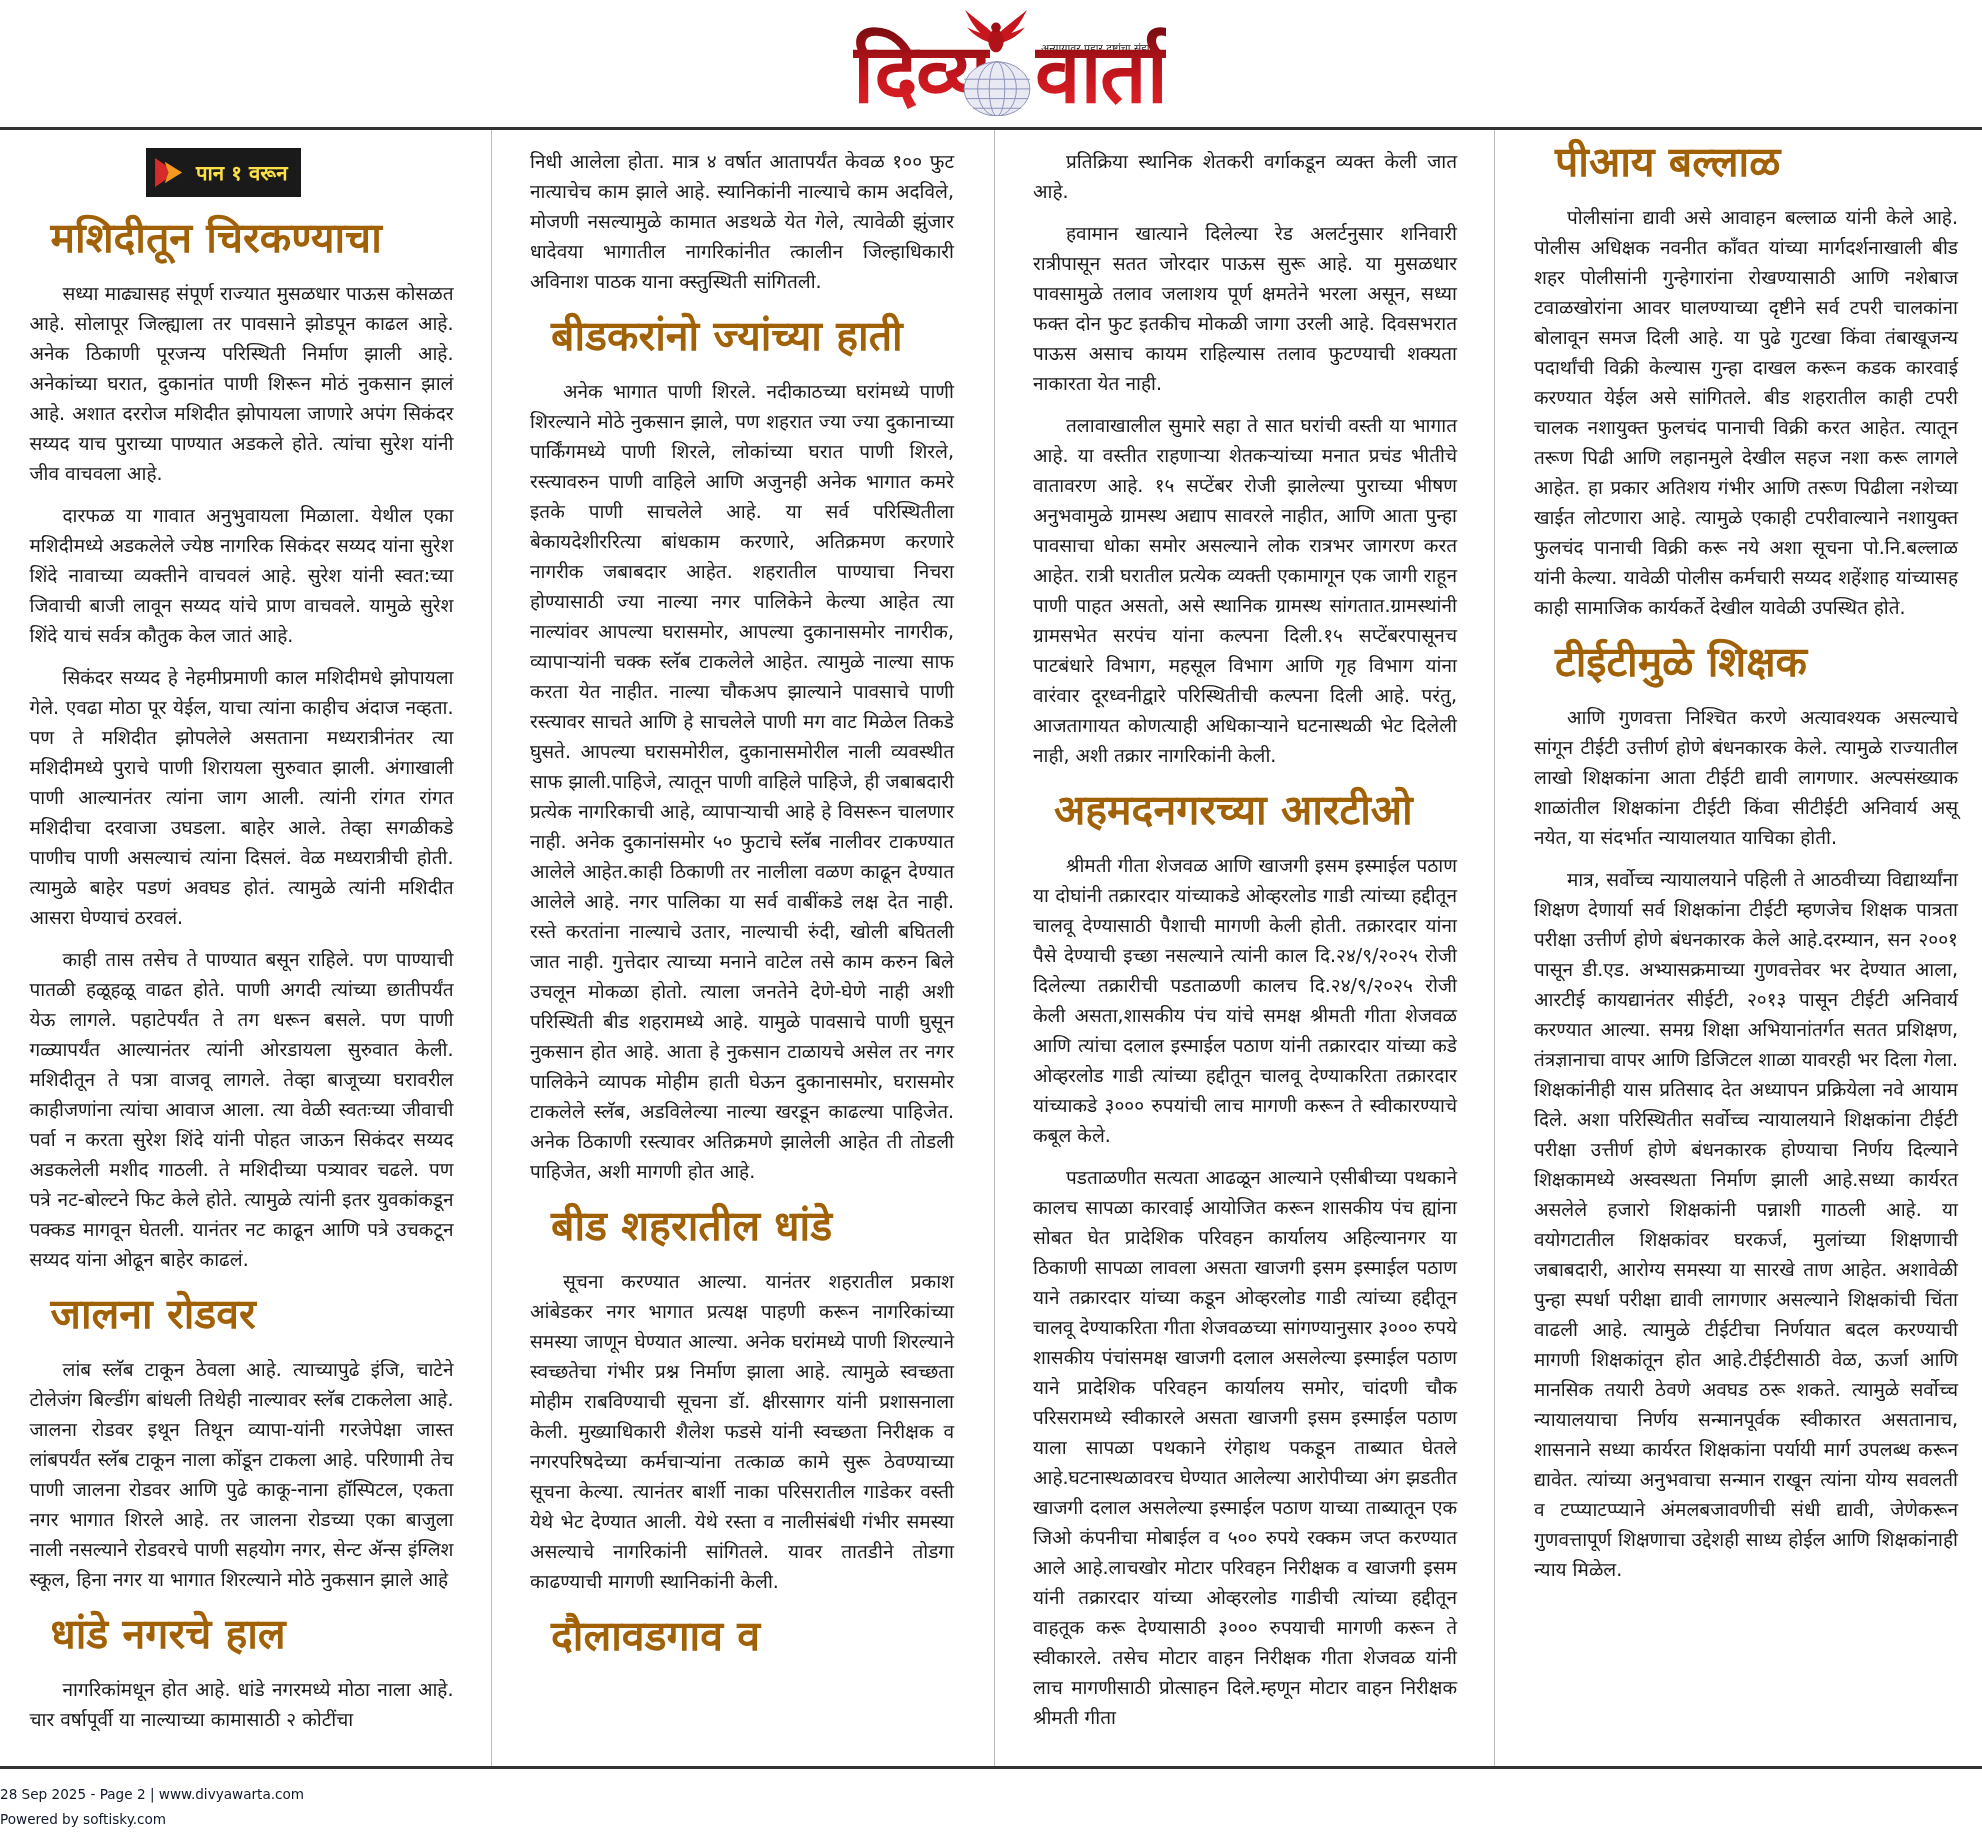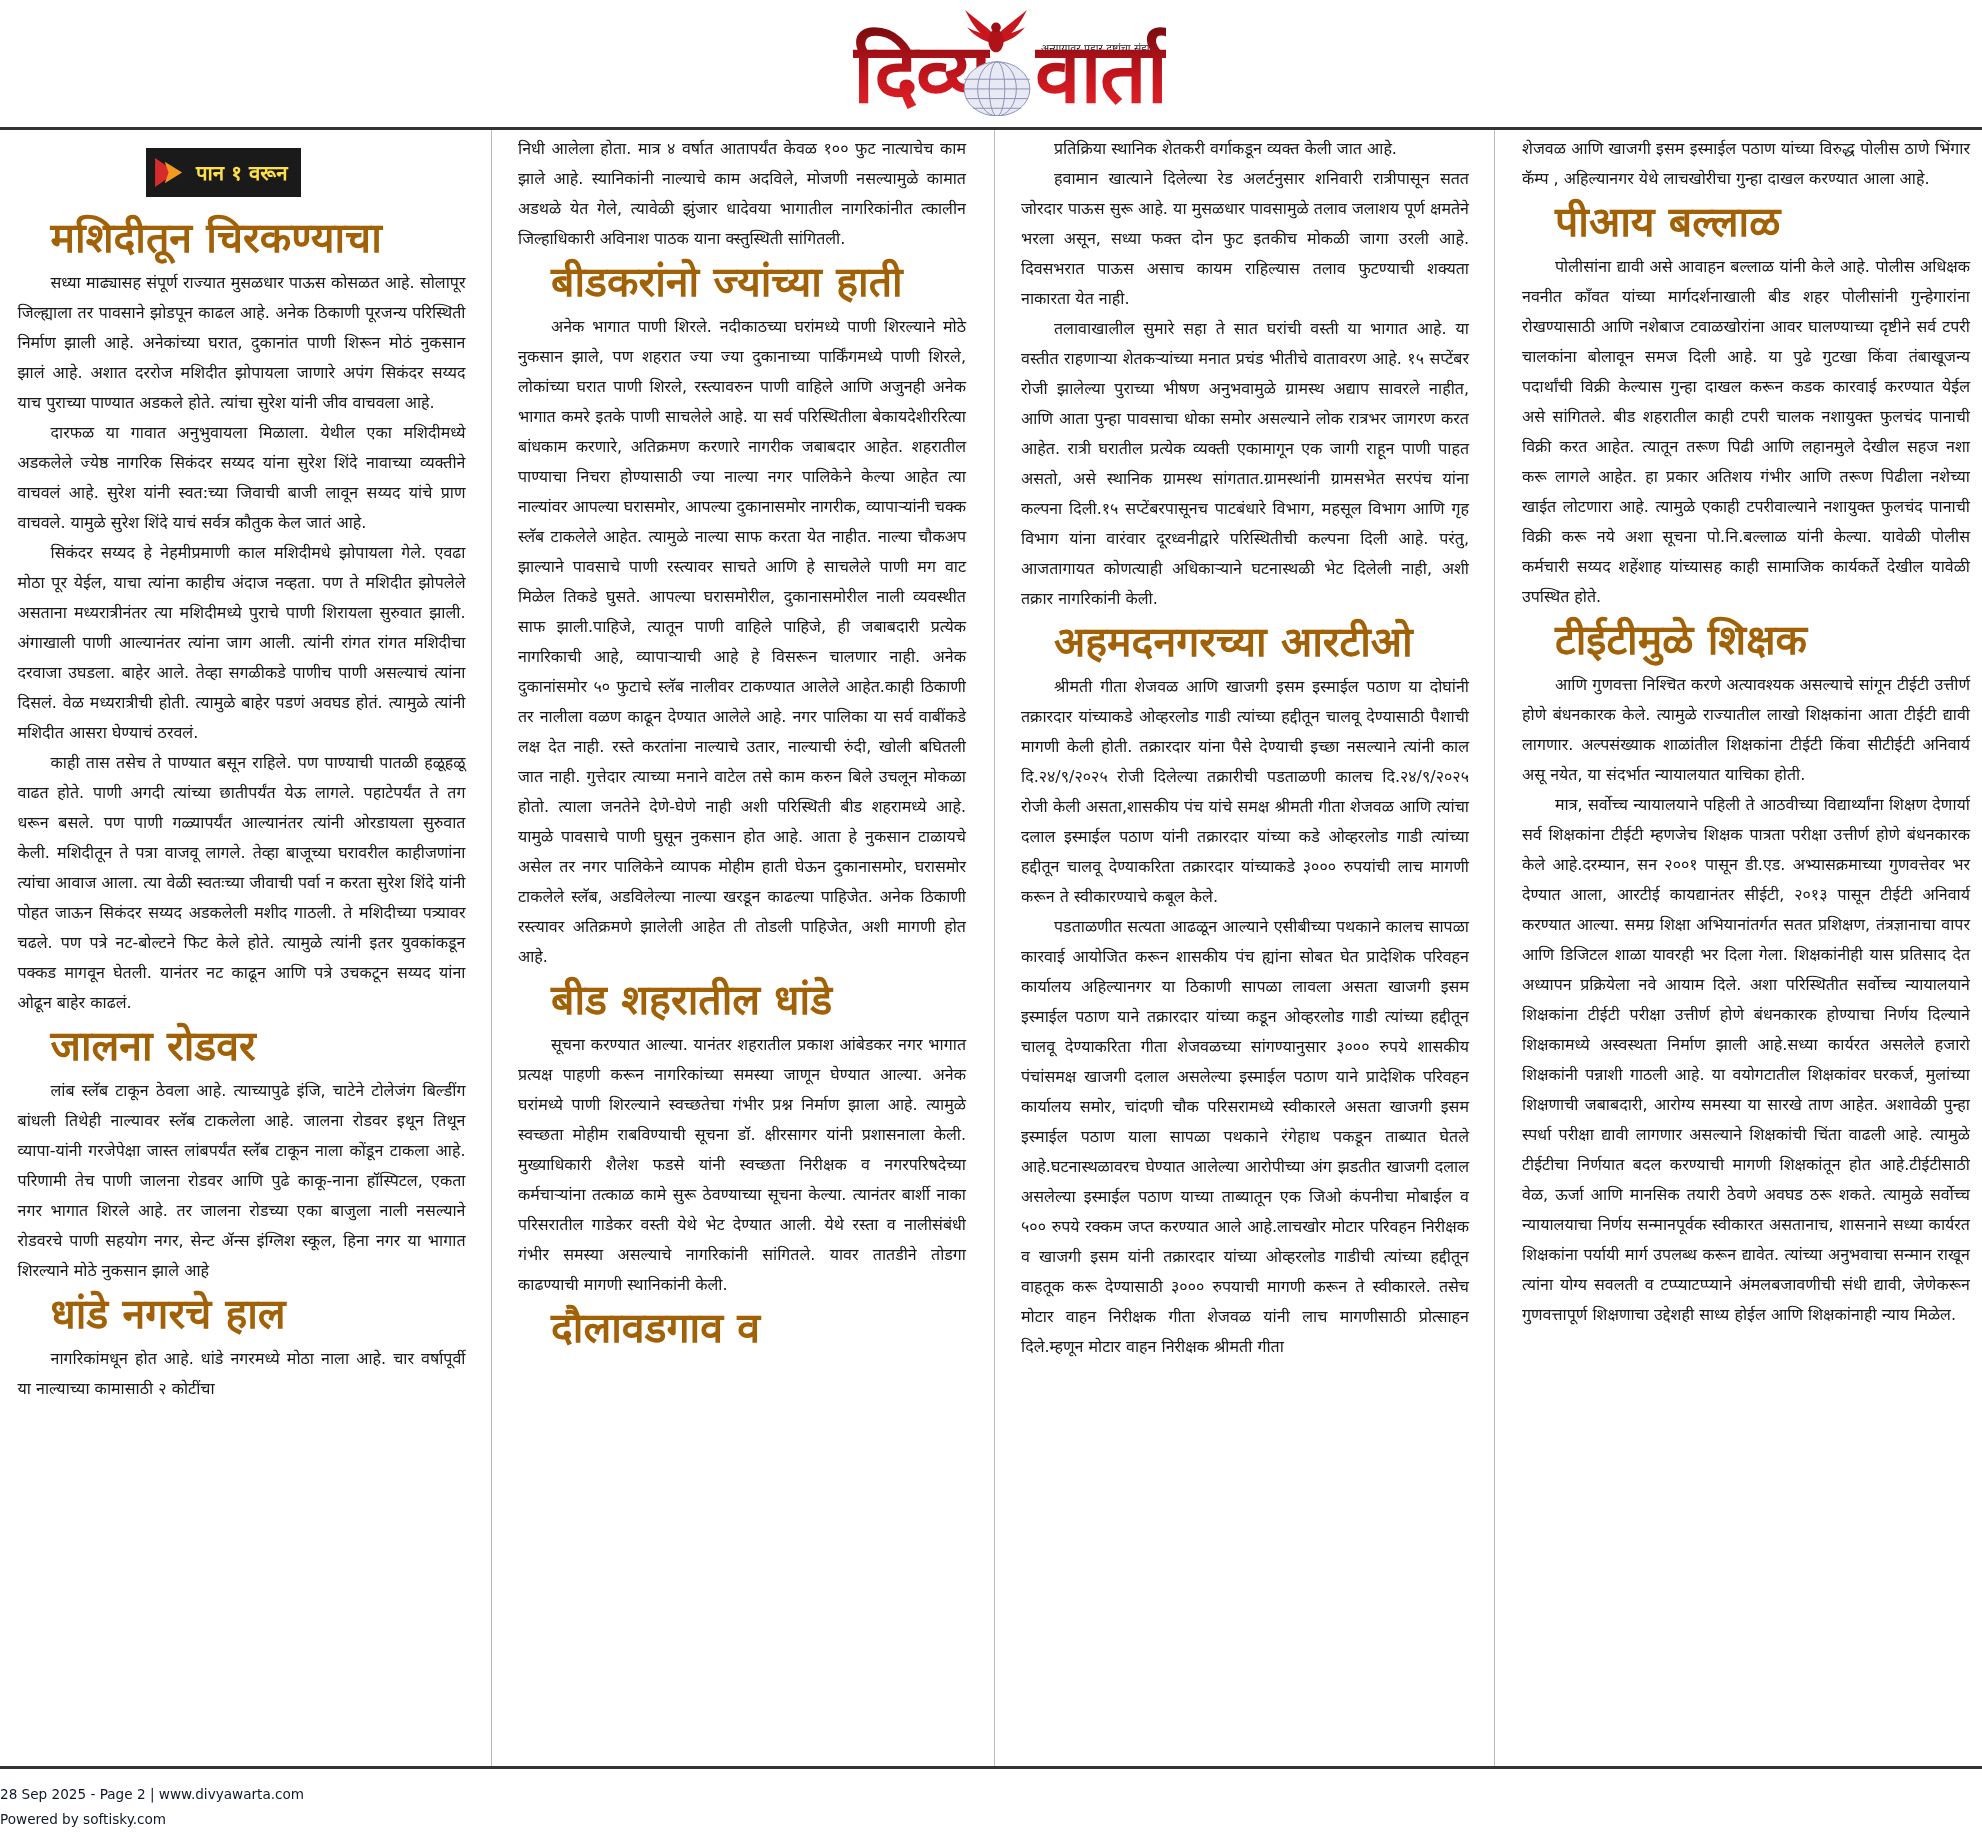--- a/index.html
+++ b/index.html
@@ -14,21 +14,21 @@
   .globe { position: absolute; left: 147px; top: 50px; width: 80px; height: 60px; }
   .eagle { position: absolute; left: 151px; top: 1.9px; width: 70px; height: 54px; }
   .top-rule { position: absolute; left: 0; top: 127px; width: 1982px; height: 2.9px; background: #333; }
   .bottom-rule { position: absolute; left: 0; top: 1766px; width: 1982px; height: 2.9px; background: #333; }
   .col { position: absolute; top: 134px; height: 1630px; }
   .col1 { left: 17.5px; width: 448px; }
   .col2 { left: 518px; width: 448px; }
   .col3 { left: 1021px; width: 448px; }
   .col4 { left: 1522px; width: 448px; }
   .col-rule { position: absolute; top: 130px; width: 1px; height: 1636px; background: #bbb; }
-  .p { font-size: 16px; line-height: 30px; text-align: justify; margin: 0; font-family: "DejaVu Sans", sans-serif; }
+  .p { font-size: 19px; line-height: 30px; text-align: justify; margin: 12px; font-family: "DejaVu Sans", sans-serif; }
   .p.indent { text-indent: 33px; }
   .h { font-family: "DejaVu Sans", sans-serif; font-weight: bold; font-size: 41px; line-height: 56px; margin: 0 0 1.9px 0; padding-left: 33px; color: #a16207; white-space: nowrap; }
   .badge { display: inline-flex; align-items: center; background: #1a1a1a; height: 49px; padding: 0 13.6px 0 9.7px; margin: 13.6px 0 13.6px 128px; }
   .badge-arrow { width: 33px; height: 29px; position: relative; margin-right: 7.8px; }
   .badge-label { color: #fde047; font-weight: bold; font-size: 20.4px; font-family: "DejaVu Sans", sans-serif; }
   .footer { position: absolute; left: 0; top: 1782px; width: 1982px; text-align: left; font-family: "DejaVu Sans", sans-serif; font-size: 13.6px; color: #0f172a; line-height: 25px; }
 </style>
 </head>
 <body>
 
@@ -93,21 +93,20 @@
 <div class="col col3">
   <p class="p indent">प्रतिक्रिया स्थानिक शेतकरी वर्गाकडून व्यक्त केली जात आहे.</p>
   <p class="p indent">हवामान खात्याने दिलेल्या रेड अलर्टनुसार शनिवारी रात्रीपासून सतत जोरदार पाऊस सुरू आहे. या मुसळधार पावसामुळे तलाव जलाशय पूर्ण क्षमतेने भरला असून, सध्या फक्त दोन फुट इतकीच मोकळी जागा उरली आहे. दिवसभरात पाऊस असाच कायम राहिल्यास तलाव फुटण्याची शक्यता नाकारता येत नाही.</p>
   <p class="p indent">तलावाखालील सुमारे सहा ते सात घरांची वस्ती या भागात आहे. या वस्तीत राहणाऱ्या शेतकऱ्यांच्या मनात प्रचंड भीतीचे वातावरण आहे. १५ सप्टेंबर रोजी झालेल्या पुराच्या भीषण अनुभवामुळे ग्रामस्थ अद्याप सावरले नाहीत, आणि आता पुन्हा पावसाचा धोका समोर असल्याने लोक रात्रभर जागरण करत आहेत. रात्री घरातील प्रत्येक व्यक्ती एकामागून एक जागी राहून पाणी पाहत असतो, असे स्थानिक ग्रामस्थ सांगतात.ग्रामस्थांनी ग्रामसभेत सरपंच यांना कल्पना दिली.१५ सप्टेंबरपासूनच पाटबंधारे विभाग, महसूल विभाग आणि गृह विभाग यांना वारंवार दूरध्वनीद्वारे परिस्थितीची कल्पना दिली आहे. परंतु, आजतागायत कोणत्याही अधिकाऱ्याने घटनास्थळी भेट दिलेली नाही, अशी तक्रार नागरिकांनी केली.</p>
   <h2 class="h">अहमदनगरच्या आरटीओ</h2>
   <p class="p indent">श्रीमती गीता शेजवळ आणि खाजगी इसम इस्माईल पठाण या दोघांनी तक्रारदार यांच्याकडे ओव्हरलोड गाडी त्यांच्या हद्दीतून चालवू देण्यासाठी पैशाची मागणी केली होती. तक्रारदार यांना पैसे देण्याची इच्छा नसल्याने त्यांनी काल दि.२४/९/२०२५ रोजी दिलेल्या तक्रारीची पडताळणी कालच दि.२४/९/२०२५ रोजी केली असता,शासकीय पंच यांचे समक्ष श्रीमती गीता शेजवळ आणि त्यांचा दलाल इस्माईल पठाण यांनी तक्रारदार यांच्या कडे ओव्हरलोड गाडी त्यांच्या हद्दीतून चालवू देण्याकरिता तक्रारदार यांच्याकडे ३००० रुपयांची लाच मागणी करून ते स्वीकारण्याचे कबूल केले.</p>
   <p class="p indent">पडताळणीत सत्यता आढळून आल्याने एसीबीच्या पथकाने कालच सापळा कारवाई आयोजित करून शासकीय पंच ह्यांना सोबत घेत प्रादेशिक परिवहन कार्यालय अहिल्यानगर या ठिकाणी सापळा लावला असता खाजगी इसम इस्माईल पठाण याने तक्रारदार यांच्या कडून ओव्हरलोड गाडी त्यांच्या हद्दीतून चालवू देण्याकरिता गीता शेजवळच्या सांगण्यानुसार ३००० रुपये शासकीय पंचांसमक्ष खाजगी दलाल असलेल्या इस्माईल पठाण याने प्रादेशिक परिवहन कार्यालय समोर, चांदणी चौक परिसरामध्ये स्वीकारले असता खाजगी इसम इस्माईल पठाण याला सापळा पथकाने रंगेहाथ पकडून ताब्यात घेतले आहे.घटनास्थळावरच घेण्यात आलेल्या आरोपीच्या अंग झडतीत खाजगी दलाल असलेल्या इस्माईल पठाण याच्या ताब्यातून एक जिओ कंपनीचा मोबाईल व ५०० रुपये रक्कम जप्त करण्यात आले आहे.लाचखोर मोटार परिवहन निरीक्षक व खाजगी इसम यांनी तक्रारदार यांच्या ओव्हरलोड गाडीची त्यांच्या हद्दीतून वाहतूक करू देण्यासाठी ३००० रुपयाची मागणी करून ते स्वीकारले. तसेच मोटार वाहन निरीक्षक गीता शेजवळ यांनी लाच मागणीसाठी प्रोत्साहन दिले.म्हणून मोटार वाहन निरीक्षक श्रीमती गीता</p>
 </div>
 
 <div class="col col4">
-  <p class="p">शेजवळ आणि खाजगी इसम इस्माईल पठाण यांच्या विरुद्ध पोलीस ठाणे भिंगार कॅम्प , अहिल्यानगर येथे लाचखोरीचा गुन्हा दाखल करण्यात आला आहे.</p>
   <h2 class="h">पीआय बल्लाळ</h2>
   <p class="p indent">पोलीसांना द्यावी असे आवाहन बल्लाळ यांनी केले आहे. पोलीस अधिक्षक नवनीत काँवत यांच्या मार्गदर्शनाखाली बीड शहर पोलीसांनी गुन्हेगारांना रोखण्यासाठी आणि नशेबाज टवाळखोरांना आवर घालण्याच्या दृष्टीने सर्व टपरी चालकांना बोलावून समज दिली आहे. या पुढे गुटखा किंवा तंबाखूजन्य पदार्थांची विक्री केल्यास गुन्हा दाखल करून कडक कारवाई करण्यात येईल असे सांगितले. बीड शहरातील काही टपरी चालक नशायुक्त फुलचंद पानाची विक्री करत आहेत. त्यातून तरूण पिढी आणि लहानमुले देखील सहज नशा करू लागले आहेत. हा प्रकार अतिशय गंभीर आणि तरूण पिढीला नशेच्या खाईत लोटणारा आहे. त्यामुळे एकाही टपरीवाल्याने नशायुक्त फुलचंद पानाची विक्री करू नये अशा सूचना पो.नि.बल्लाळ यांनी केल्या. यावेळी पोलीस कर्मचारी सय्यद शहेंशाह यांच्यासह काही सामाजिक कार्यकर्ते देखील यावेळी उपस्थित होते.</p>
   <h2 class="h">टीईटीमुळे शिक्षक</h2>
   <p class="p indent">आणि गुणवत्ता निश्चित करणे अत्यावश्यक असल्याचे सांगून टीईटी उत्तीर्ण होणे बंधनकारक केले. त्यामुळे राज्यातील लाखो शिक्षकांना आता टीईटी द्यावी लागणार. अल्पसंख्याक शाळांतील शिक्षकांना टीईटी किंवा सीटीईटी अनिवार्य असू नयेत, या संदर्भात न्यायालयात याचिका होती.</p>
   <p class="p indent">मात्र, सर्वोच्च न्यायालयाने पहिली ते आठवीच्या विद्यार्थ्यांना शिक्षण देणार्या सर्व शिक्षकांना टीईटी म्हणजेच शिक्षक पात्रता परीक्षा उत्तीर्ण होणे बंधनकारक केले आहे.दरम्यान, सन २००१ पासून डी.एड. अभ्यासक्रमाच्या गुणवत्तेवर भर देण्यात आला, आरटीई कायद्यानंतर सीईटी, २०१३ पासून टीईटी अनिवार्य करण्यात आल्या. समग्र शिक्षा अभियानांतर्गत सतत प्रशिक्षण, तंत्रज्ञानाचा वापर आणि डिजिटल शाळा यावरही भर दिला गेला. शिक्षकांनीही यास प्रतिसाद देत अध्यापन प्रक्रियेला नवे आयाम दिले. अशा परिस्थितीत सर्वोच्च न्यायालयाने शिक्षकांना टीईटी परीक्षा उत्तीर्ण होणे बंधनकारक होण्याचा निर्णय दिल्याने शिक्षकामध्ये अस्वस्थता निर्माण झाली आहे.सध्या कार्यरत असलेले हजारो शिक्षकांनी पन्नाशी गाठली आहे. या वयोगटातील शिक्षकांवर घरकर्ज, मुलांच्या शिक्षणाची जबाबदारी, आरोग्य समस्या या सारखे ताण आहेत. अशावेळी पुन्हा स्पर्धा परीक्षा द्यावी लागणार असल्याने शिक्षकांची चिंता वाढली आहे. त्यामुळे टीईटीचा निर्णयात बदल करण्याची मागणी शिक्षकांतून होत आहे.टीईटीसाठी वेळ, ऊर्जा आणि मानसिक तयारी ठेवणे अवघड ठरू शकते. त्यामुळे सर्वोच्च न्यायालयाचा निर्णय सन्मानपूर्वक स्वीकारत असतानाच, शासनाने सध्या कार्यरत शिक्षकांना पर्यायी मार्ग उपलब्ध करून द्यावेत. त्यांच्या अनुभवाचा सन्मान राखून त्यांना योग्य सवलती व टप्प्याटप्प्याने अंमलबजावणीची संधी द्यावी, जेणेकरून गुणवत्तापूर्ण शिक्षणाचा उद्देशही साध्य होईल आणि शिक्षकांनाही न्याय मिळेल.</p>
 </div>
 
 <div class="bottom-rule"></div>
 
 <div class="footer">

